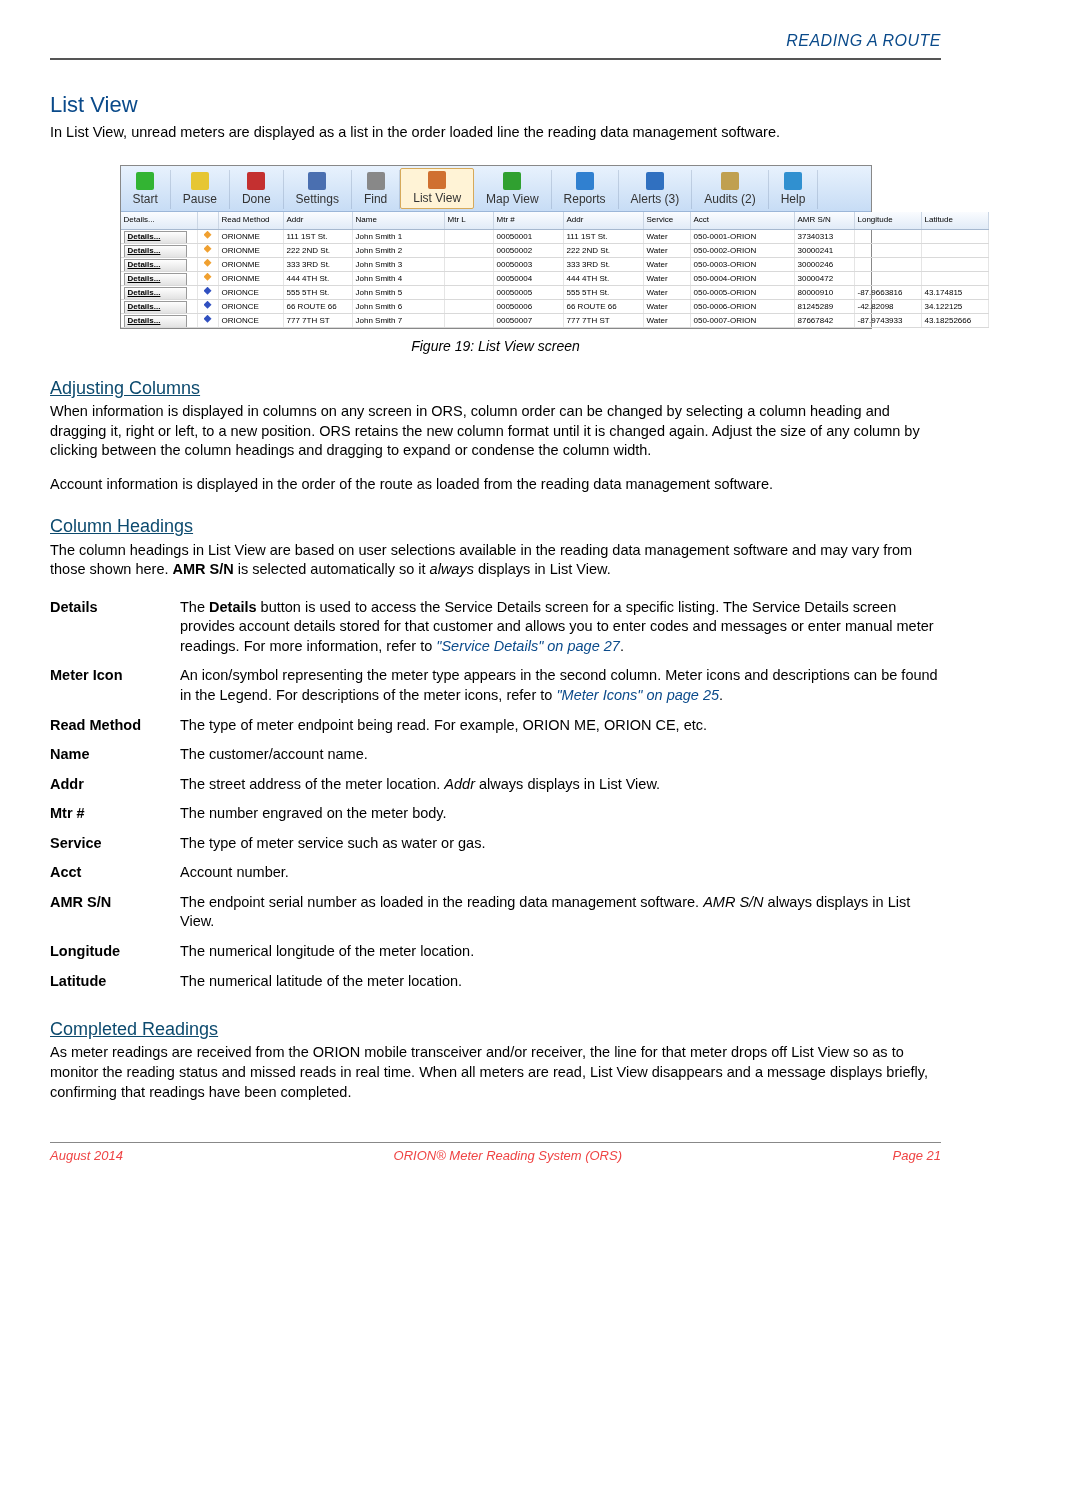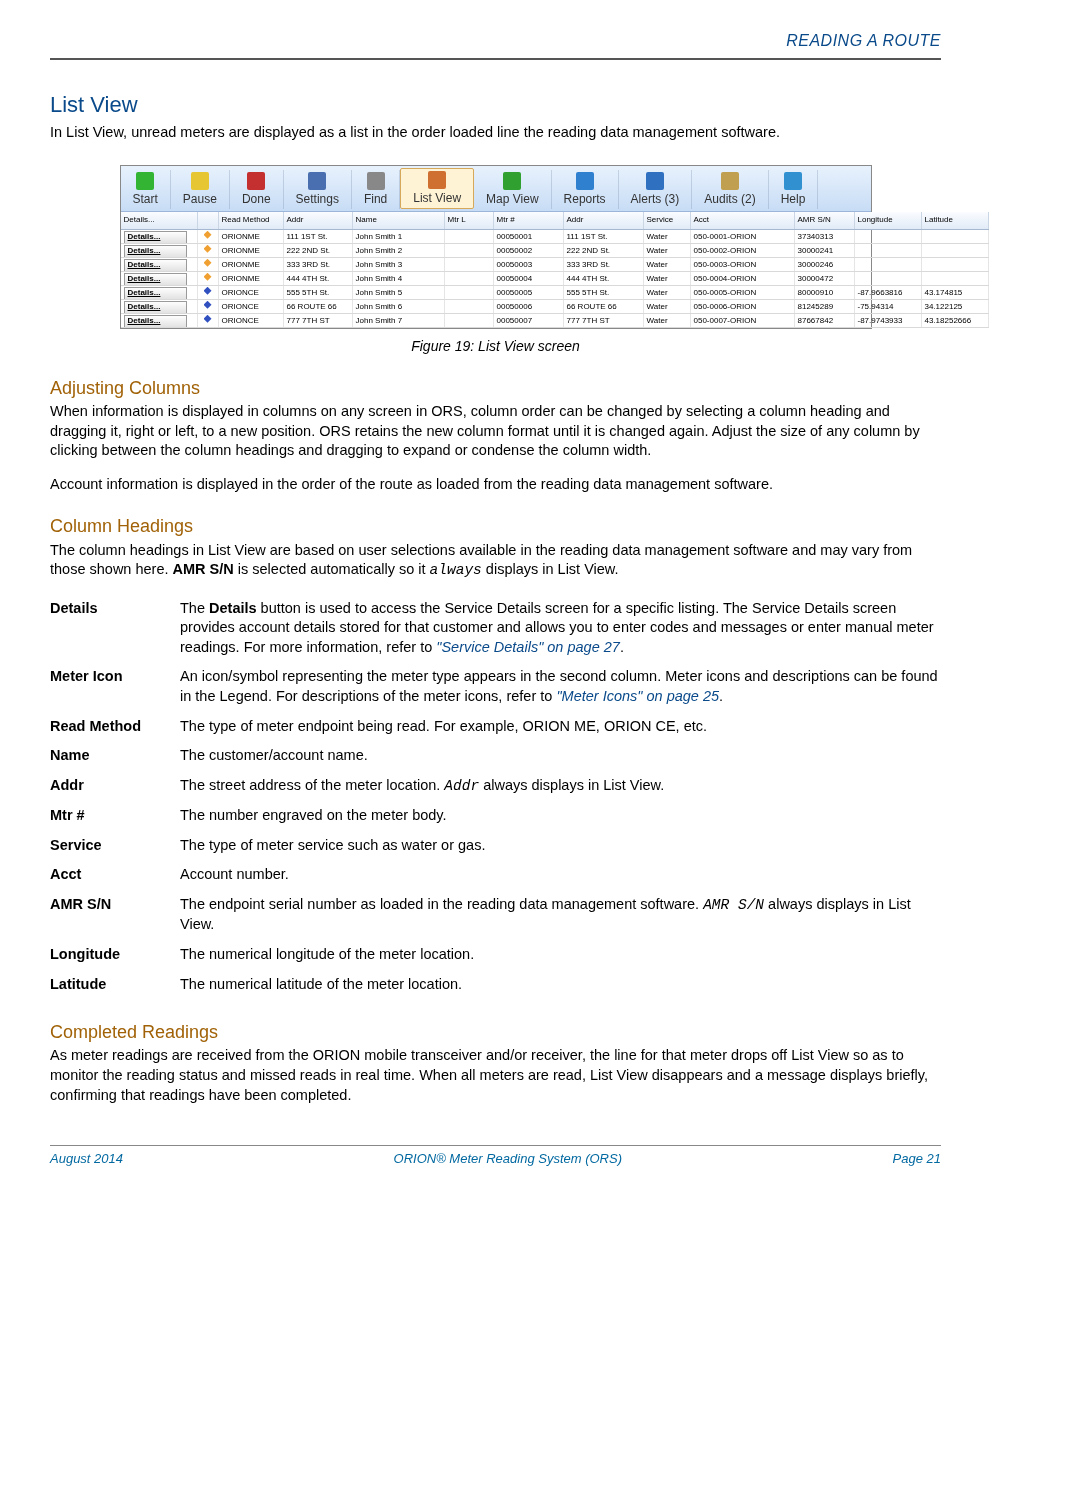--- a/index.html
+++ b/index.html
@@ -25,24 +25,25 @@
       margin-bottom: 6px;
       letter-spacing: 0.5px;
     }
     h1 {
       color: #0a4a8a;
       font-size: 22px;
       font-weight: 500;
       margin: 30px 0 4px 0;
     }
     h2 {
-      color: #a16207;
+      color: #0c4a6e;
       font-size: 18px;
       font-weight: 500;
       margin: 20px 0 2px 0;
+      text-decoration: underline;
     }
     p {
       margin: 0 0 14px 0;
     }
     .figure-wrap {
       text-align: center;
       margin: 22px 0 8px 0;
     }
     .figure-caption {
       text-align: center;
@@ -158,31 +159,31 @@
       vertical-align: top;
     }
     .def-table td.term {
       font-weight: bold;
       width: 130px;
     }
     .link-ref {
       color: #0a4a8a;
       font-style: italic;
     }
-    .italic { font-style: italic; font-family: Liberation Mono, monospace; }
+    .italic { font-style: italic; }
     .bold { font-weight: bold; }
     .footer {
       display: flex;
       justify-content: space-between;
       border-top: 1px solid #888;
       margin-top: 40px;
       padding-top: 4px;
       font-style: italic;
       font-size: 13px;
-      color: #0369a1;
+      color: #ef4444;
     }
   </style>
 </head>
 <body>
 
 <div class="header-breadcrumb">READING A ROUTE</div>
 <div class="top-border"></div>
 
 <h1>List View</h1>
 <p>In List View, unread meters are displayed as a list in the order loaded line the reading data management software.</p>
@@ -333,21 +334,21 @@
               <div class="c-ico"><span class="meter-ico orionce"></span></div>
               <div class="c-rm">ORIONCE</div>
               <div class="c-addr1">66 ROUTE 66</div>
               <div class="c-name">John Smith 6</div>
               <div class="c-mtrl"></div>
               <div class="c-mtrnum">00050006</div>
               <div class="c-addr2">66 ROUTE 66</div>
               <div class="c-svc">Water</div>
               <div class="c-acct">050-0006-ORION</div>
               <div class="c-amr">81245289</div>
-              <div class="c-lon">-75.94314</div>
+              <div class="c-lon">-42.82098</div>
               <div class="c-lat">34.122125</div>
             </div>
             <div class="row">
               <div class="c-det"><span class="details-btn">Details...</span></div>
               <div class="c-ico"><span class="meter-ico orionce"></span></div>
               <div class="c-rm">ORIONCE</div>
               <div class="c-addr1">777 7TH ST</div>
               <div class="c-name">John Smith 7</div>
               <div class="c-mtrl"></div>
               <div class="c-mtrnum">00050007</div>

